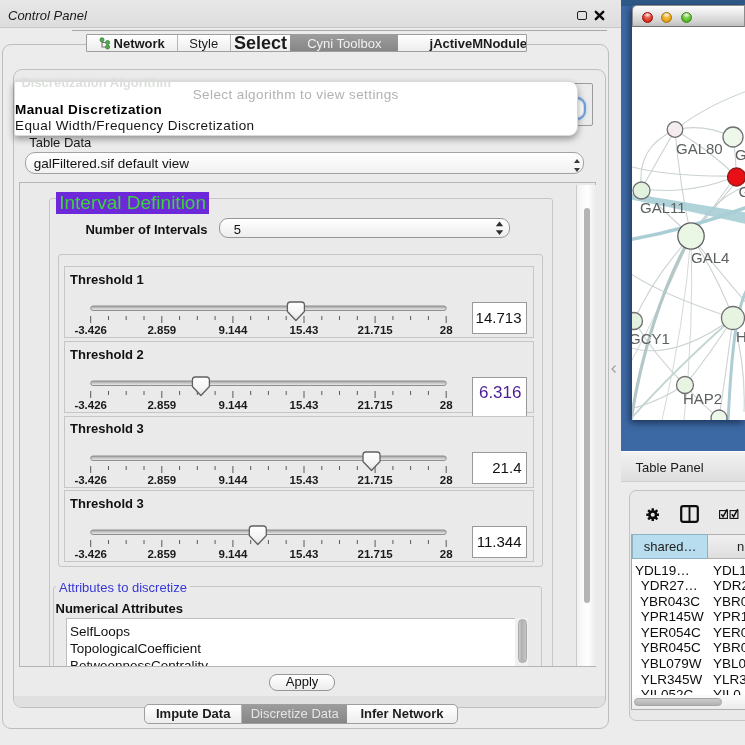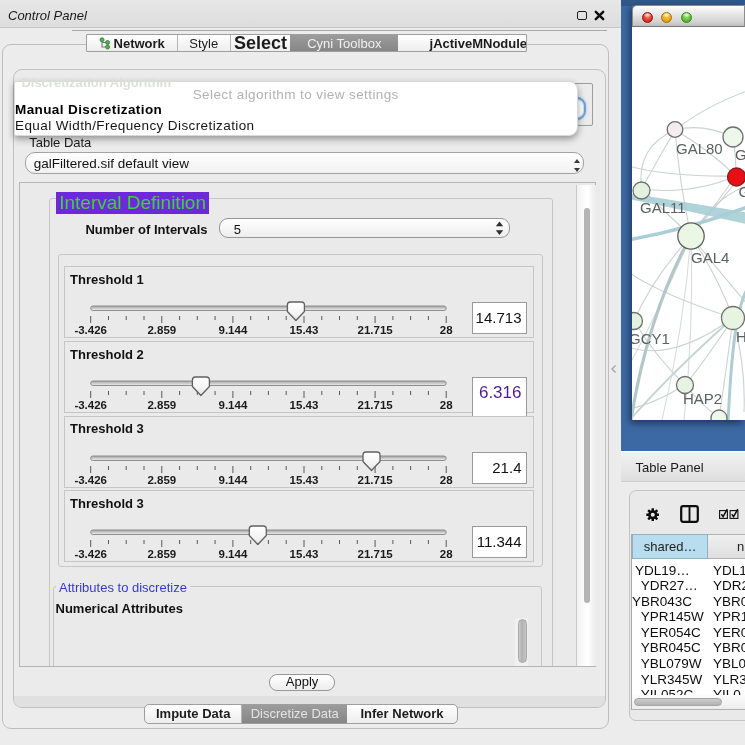--- a/index.html
+++ b/index.html
@@ -268,20 +268,23 @@
         </g>
       </svg>
       <div class="abs" style="left:5.5px;top:4.8px;font-size:13px;font-weight:bold;color:#111;">Threshold 3</div>
       <div class="abs" style="left:407.4px;top:35px;width:55.5px;height:32px;background:#fff;border:1.5px solid #9a9a9a;font-size:15px;color:#111;text-align:right;line-height:29px;padding-right:5px;">11.344</div>
     </div>
 
   <div class="abs" style="left:32.5px;top:403.3px;width:489.5px;height:120px;border:1px solid #c6c6c6;border-radius:3px;"></div>
   <div class="abs" style="left:36px;top:397.1px;background:#eaeaea;padding:0 3px;font-size:13px;color:#3737d8;">Attributes to discretize</div>
   <div class="abs" style="left:35.5px;top:417.6px;font-size:13px;font-weight:bold;color:#111;">Numerical Attributes</div>
 
+  <div class="abs" style="left:45.7px;top:435px;width:462.3px;height:52px;background:#fff;border:1px solid #bdbdbd;">
+    <div style="padding:4px 0 0 3.3px;font-size:13.5px;color:#111;line-height:17px;">SelfLoops<br>TopologicalCoefficient<br>BetweennessCentrality</div>
+  </div>
   <div class="abs" style="left:494.5px;top:435px;width:13.5px;height:52px;background:#f0f0f0;"></div>
   <div class="abs" style="left:498px;top:435.5px;width:8.5px;height:44.5px;background:linear-gradient(90deg,#cdcdcd,#b0b0b0 40%,#c6c6c6);border-radius:5px;border:1px solid #a8a8a8;"></div>
 </div>
 
 <div class="abs" style="left:576px;top:184.5px;width:19.5px;height:481.5px;background:linear-gradient(90deg,#f2f2f2,#ffffff 55%,#ebebeb);border-left:1px solid #c9c9c9;"></div>
 <div class="abs" style="left:583.5px;top:208px;width:6.5px;height:395px;background:#b4b4b4;border-radius:3.5px;"></div>
 
 <div class="abs" style="left:268.9px;top:673.5px;width:66.3px;height:17px;background:linear-gradient(#ffffff,#ededed);border:1px solid #979797;border-radius:8px;text-align:center;font-size:13px;color:#111;line-height:14.5px;">Apply</div>
 
 <div class="abs" style="left:144.1px;top:704px;height:19.8px;border:1px solid #9e9e9e;border-radius:5px;overflow:hidden;display:flex;background:linear-gradient(#ffffff,#ededed);">
@@ -393,21 +396,21 @@
     <path d="M12.8 6.2 L14.6 8.6 L18.8 1.2" stroke-width="1.5"></path>
   </g>
 </svg>
 
 <div class="abs" style="left:631px;top:534px;width:114px;height:161px;border-left:1px solid #a8a8a8;overflow:hidden;background:#fff;">
   <div class="abs" style="left:0;top:0;width:76.1px;height:25px;background:#b7ddee;border:1px solid #8fb2c2;text-align:center;font-size:13px;color:#222;line-height:23px;">shared…</div>
   <div class="abs" style="left:76.1px;top:0;width:120px;height:25px;background:linear-gradient(#f0f0f0,#dedede);border:1px solid #b0b0b0;border-left:none;font-size:13px;color:#222;line-height:23px;"><span style="margin-left:29px;">n…</span></div>
   <div class="abs" style="left:0;top:28.5px;width:114px;font-size:13.5px;color:#0d0d0d;line-height:15.6px;">
     <div><span style="margin-left:3px;">YDL19…</span><span class="abs" style="left:81px;">YDL1</span></div>
     <div><span style="margin-left:8.8px;">YDR27…</span><span class="abs" style="left:81px;">YDR2</span></div>
-    <div><span style="margin-left:0;text-align:right;">YBR043C</span><span class="abs" style="left:81px;">YBR0</span></div>
+    <div><span style="margin-left:8px;text-align:right;">YBR043C</span><span class="abs" style="left:81px;">YBR0</span></div>
     <div><span style="margin-left:8.8px;">YPR145W</span><span class="abs" style="left:81px;">YPR1</span></div>
     <div><span style="margin-left:8.8px;">YER054C</span><span class="abs" style="left:81px;">YER0</span></div>
     <div><span style="margin-left:8.8px;">YBR045C</span><span class="abs" style="left:81px;">YBR0</span></div>
     <div><span style="margin-left:8.8px;">YBL079W</span><span class="abs" style="left:81px;">YBL0</span></div>
     <div><span style="margin-left:8.8px;">YLR345W</span><span class="abs" style="left:81px;">YLR3</span></div>
     <div><span style="margin-left:8.8px;">YIL052C</span><span class="abs" style="left:81px;">YIL0</span></div>
   </div>
 </div>
 
 <div class="abs" style="left:631px;top:695px;width:114px;height:15px;background:linear-gradient(#fbfbfb,#ececec);border-left:1px solid #a8a8a8;border-bottom:1px solid #b0b0b0;"></div>

